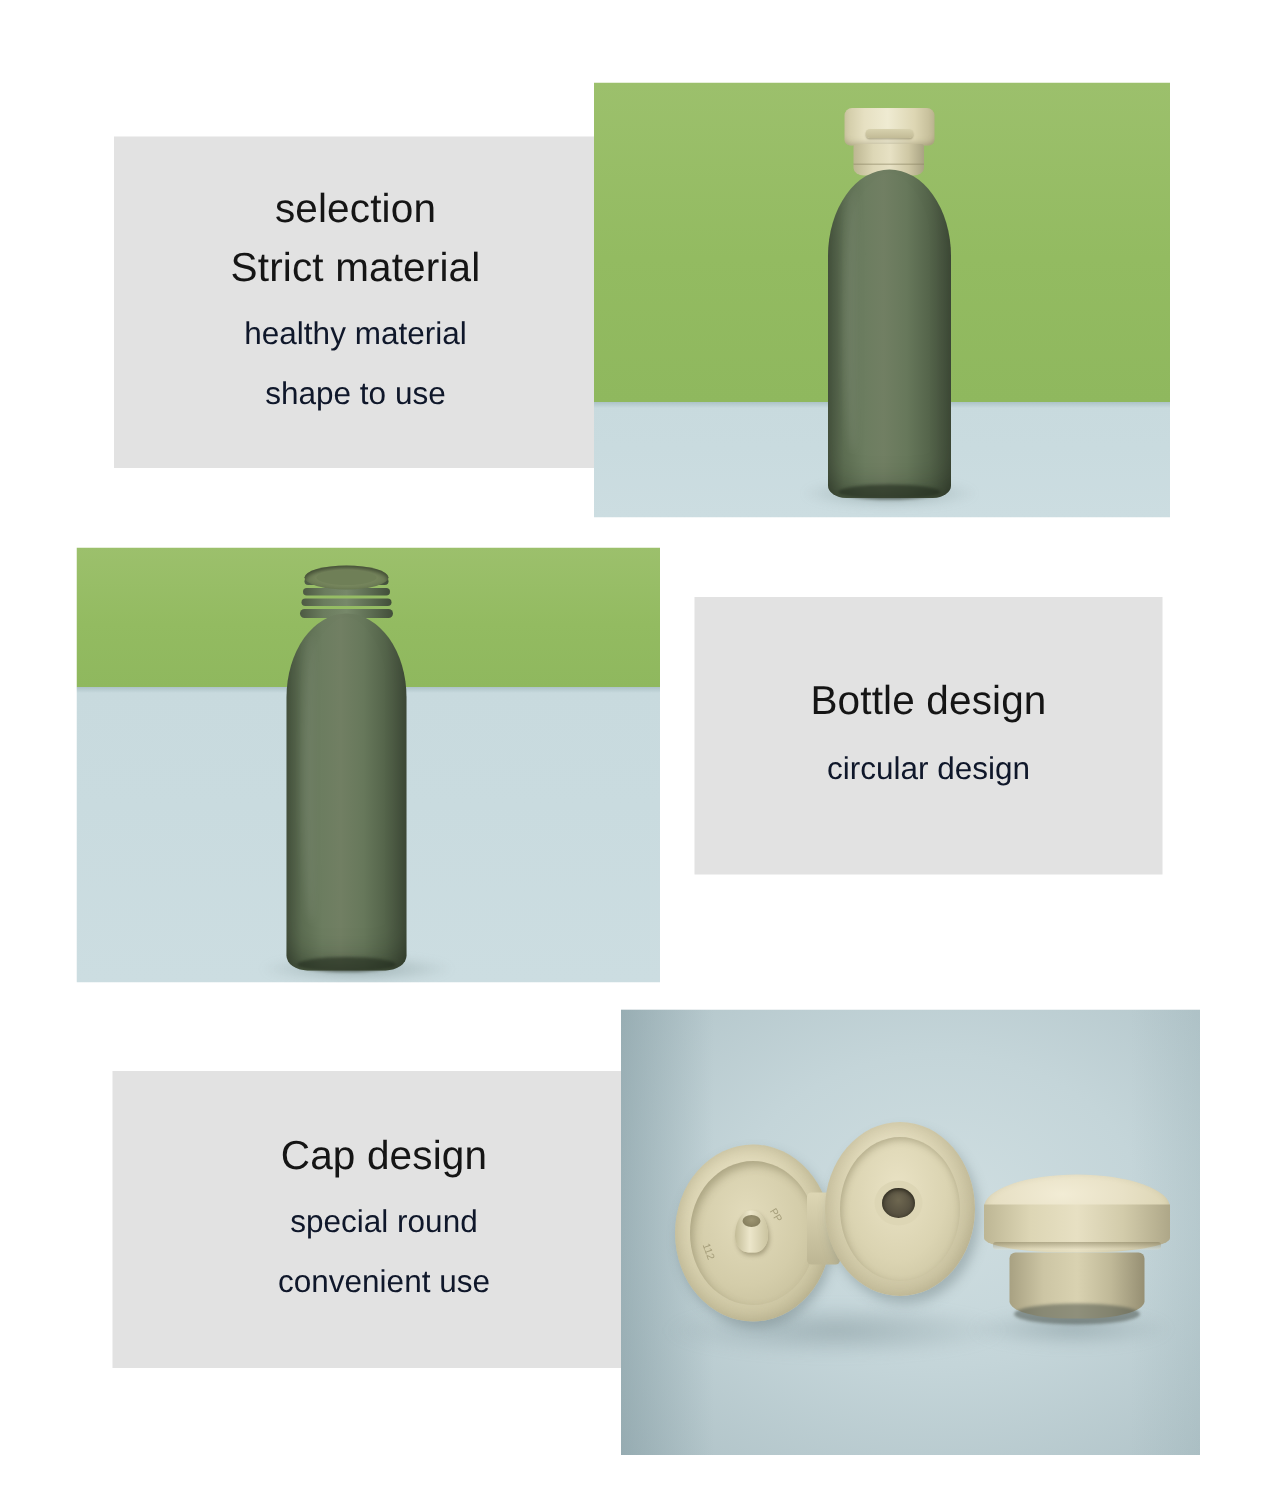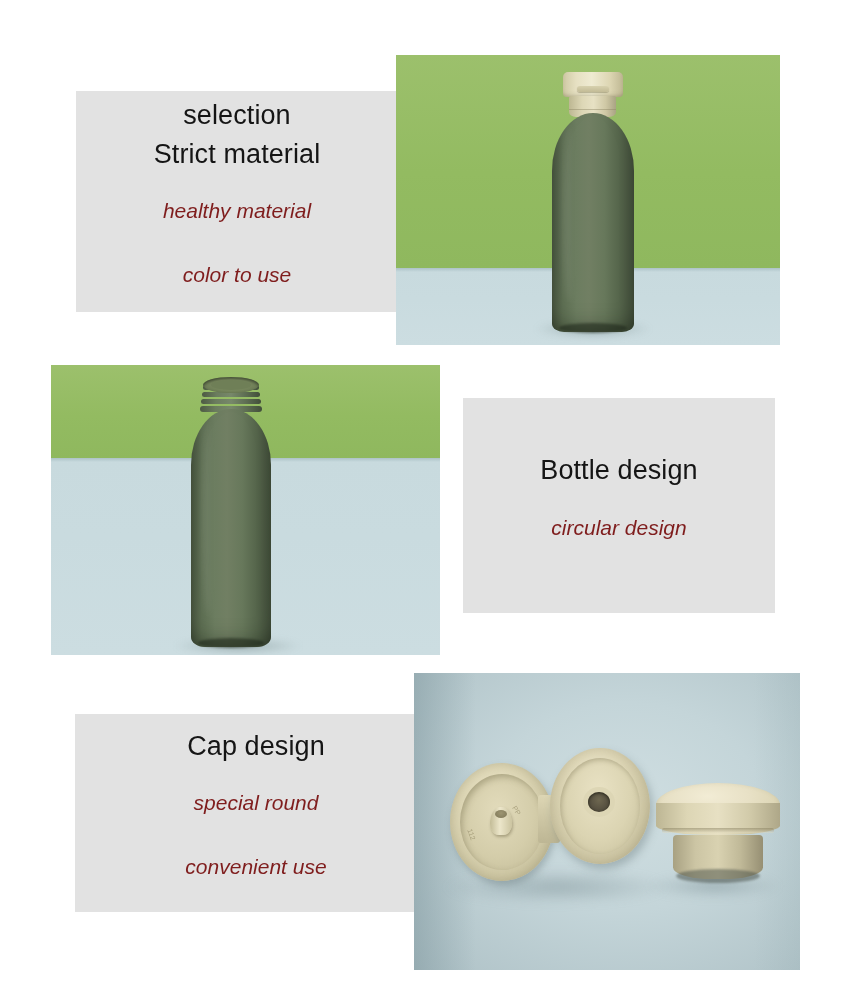--- a/index.html
+++ b/index.html
@@ -35,28 +35,27 @@
     line-height: 1.42;
     font-weight: 400;
     letter-spacing: .1px;
     color: #151515;
     margin: 0;
   }
   .caption-sub {
     font-size: 21px;
     line-height: 1.52;
     font-weight: 400;
-    color: #7f1d1d;
-    margin: 16px;
-    font-style: italic;
+    color: #0f172a;
+    margin: 4px;
   }
 
   #panel-1 { left: 76px;  top: 91px;  width: 322px; height: 221px; padding: 0 10px; }
   #panel-1 .caption-heading { width: 250px; }
-  #panel-2 { left: 463px; top: 398px; width: 312px; height: 215px; padding: 0 8px; }
+  #panel-2 { left: 463px; top: 398px; width: 312px; height: 185px; padding: 0 8px; }
   #panel-3 { left: 75px;  top: 714px; width: 362px; height: 198px; padding: 0 10px; }
 
   .cap-gap-s { height: 6px; }
 
   
   .photo {
     position: absolute;
     overflow: hidden;
   }
   #photo-1 { left: 396px; top: 55px;  width: 384px; height: 290px; }
@@ -262,21 +261,21 @@
 </head>
 <body>
 
 <div class="feature-block">
 
   <div class="caption-panel" id="panel-1">
     <div class="caption-heading">selection</div>
     <div class="caption-heading">Strict material</div>
     <div class="cap-gap-s"></div>
     <div class="caption-sub">healthy material</div>
-    <div class="caption-sub">color to use</div>
+    <div class="caption-sub">shape to use</div>
   </div>
 
   <div class="photo" id="photo-1">
     <div class="backdrop">
       <div class="wall" style="height:213px;"></div>
       <div class="table-surface" style="height:77px;"></div>
     </div>
 
     <div class="bottle-wrap">
       <div class="bottle-shadow" style="left:138px; top:264px; width:118px; height:20px;"></div>

